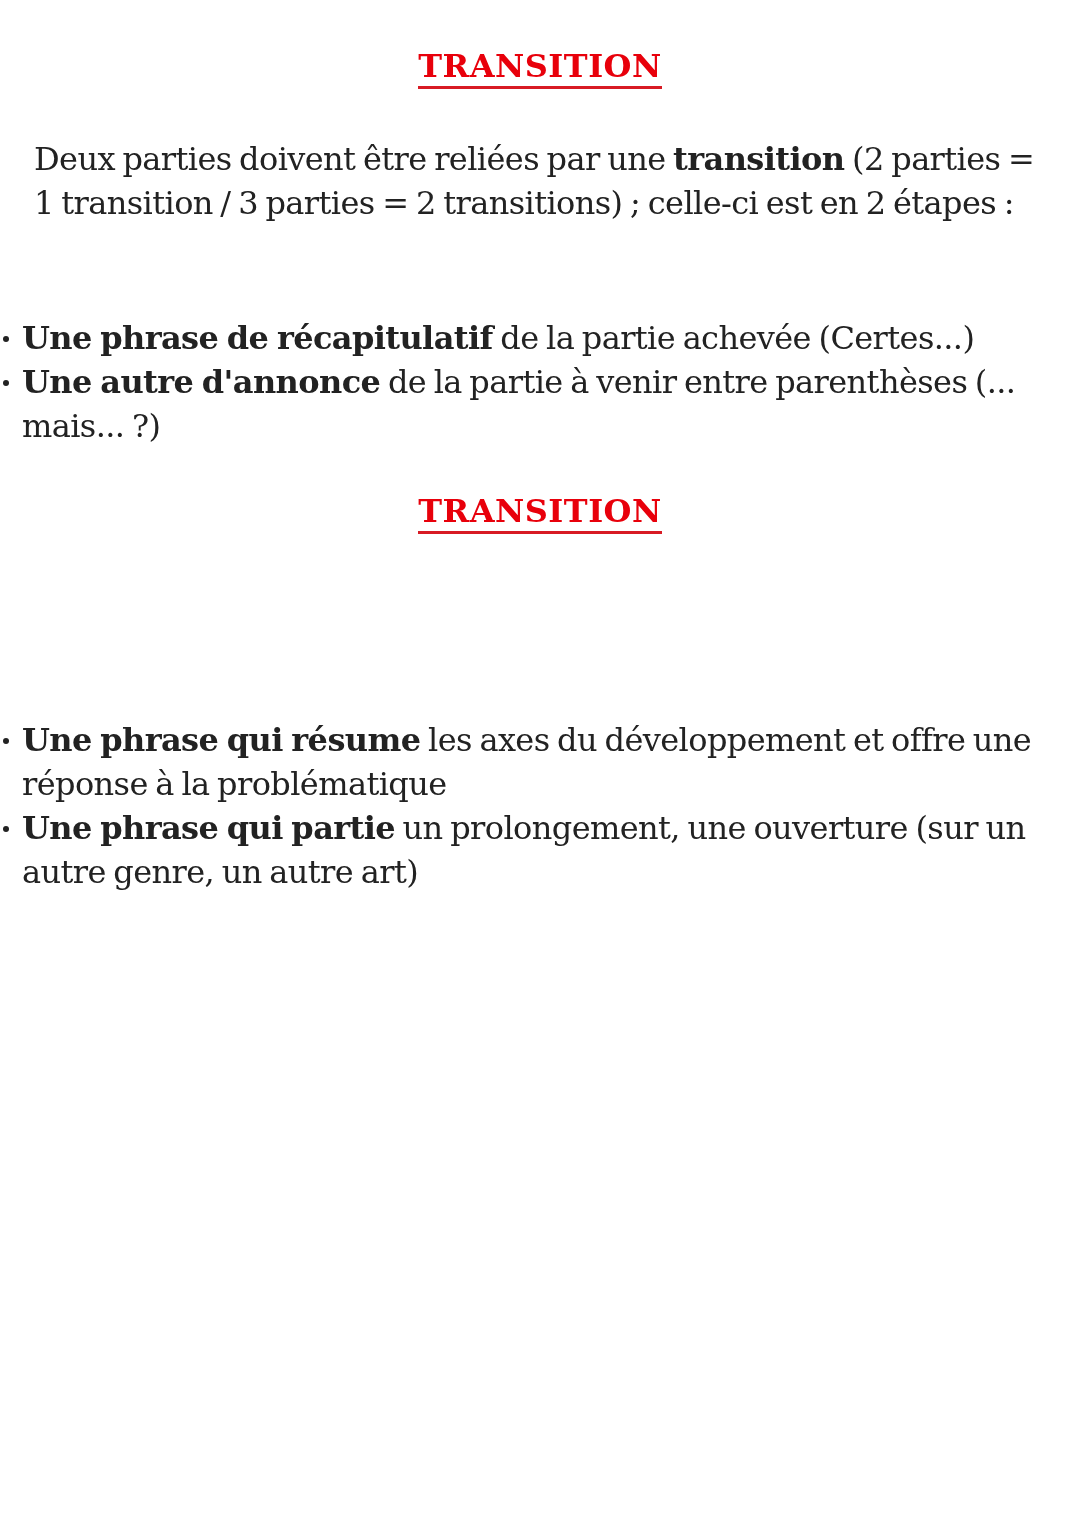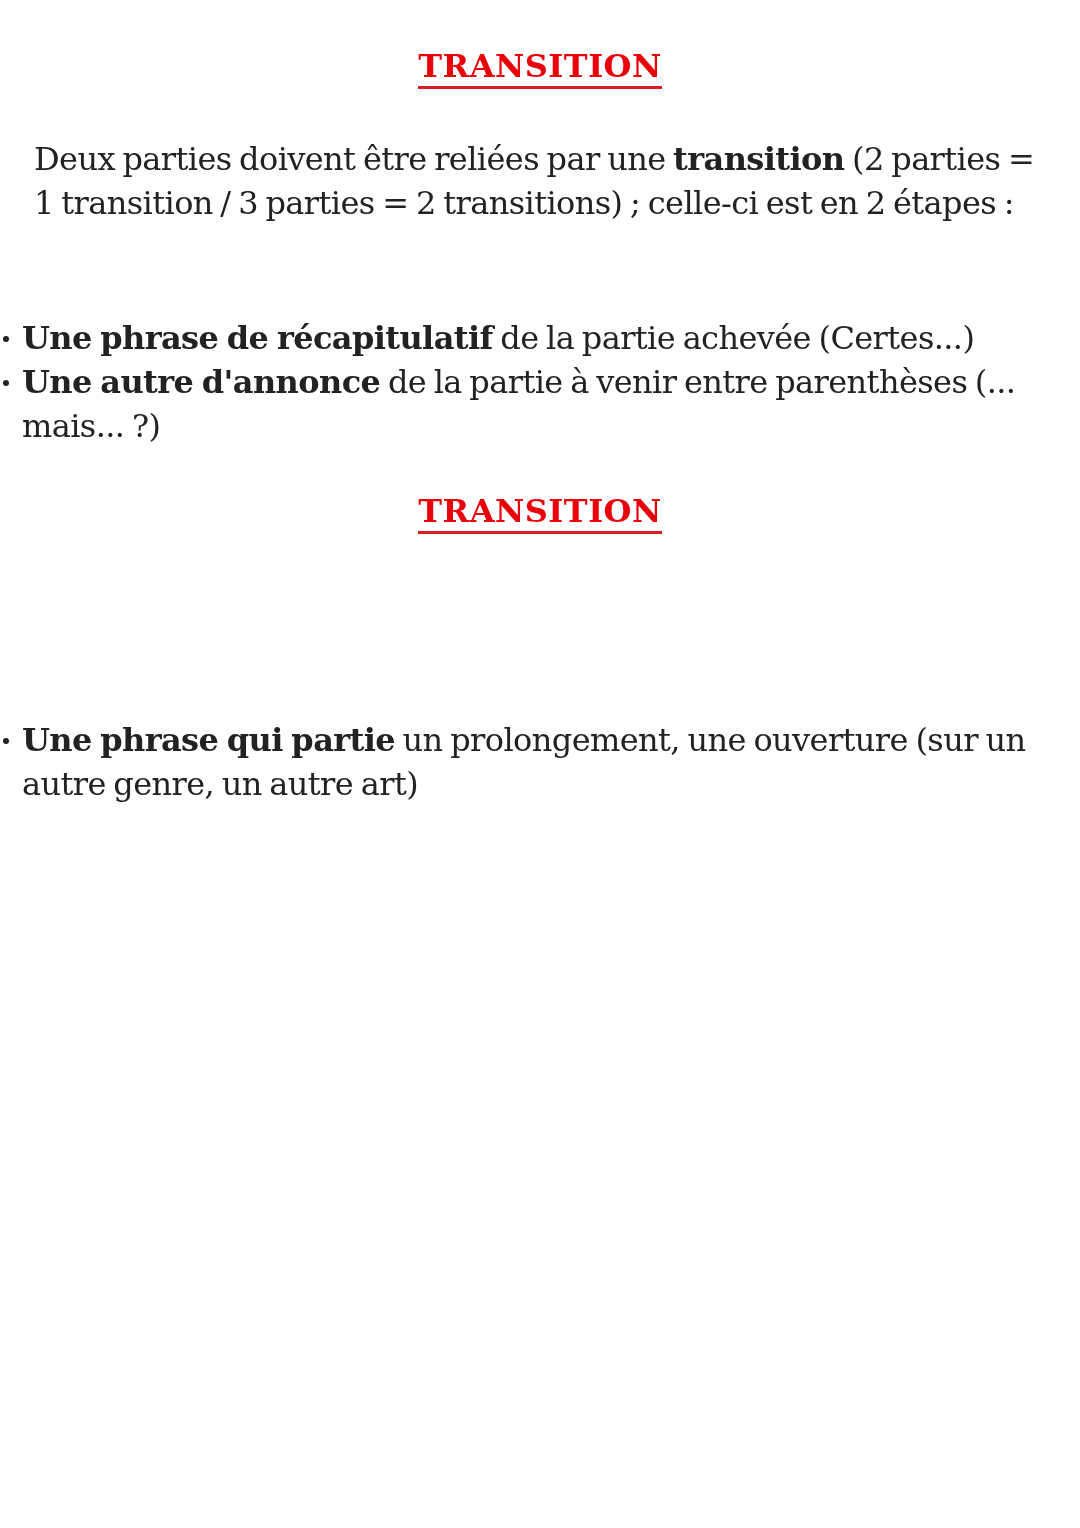--- a/index.html
+++ b/index.html
@@ -102,17 +102,20 @@
     </li>
   </ul>
 
   <div class="heading" style="top:491px;">
     <span>TRANSITION</span>
   </div>
 
 
   <ul class="bullets" style="top:718px;">
     <li>
+      <span class="dot"></span><b>Une phrase qui résume</b><span> les axes du développement et offre une réponse à la problématique</span>
+    </li>
+    <li>
       <span class="dot"></span><b>Une phrase qui partie</b><span> un prolongement, une ouverture (sur un autre genre, un autre art)</span>
     </li>
   </ul>
 
 </div>
 
 </body></html>

